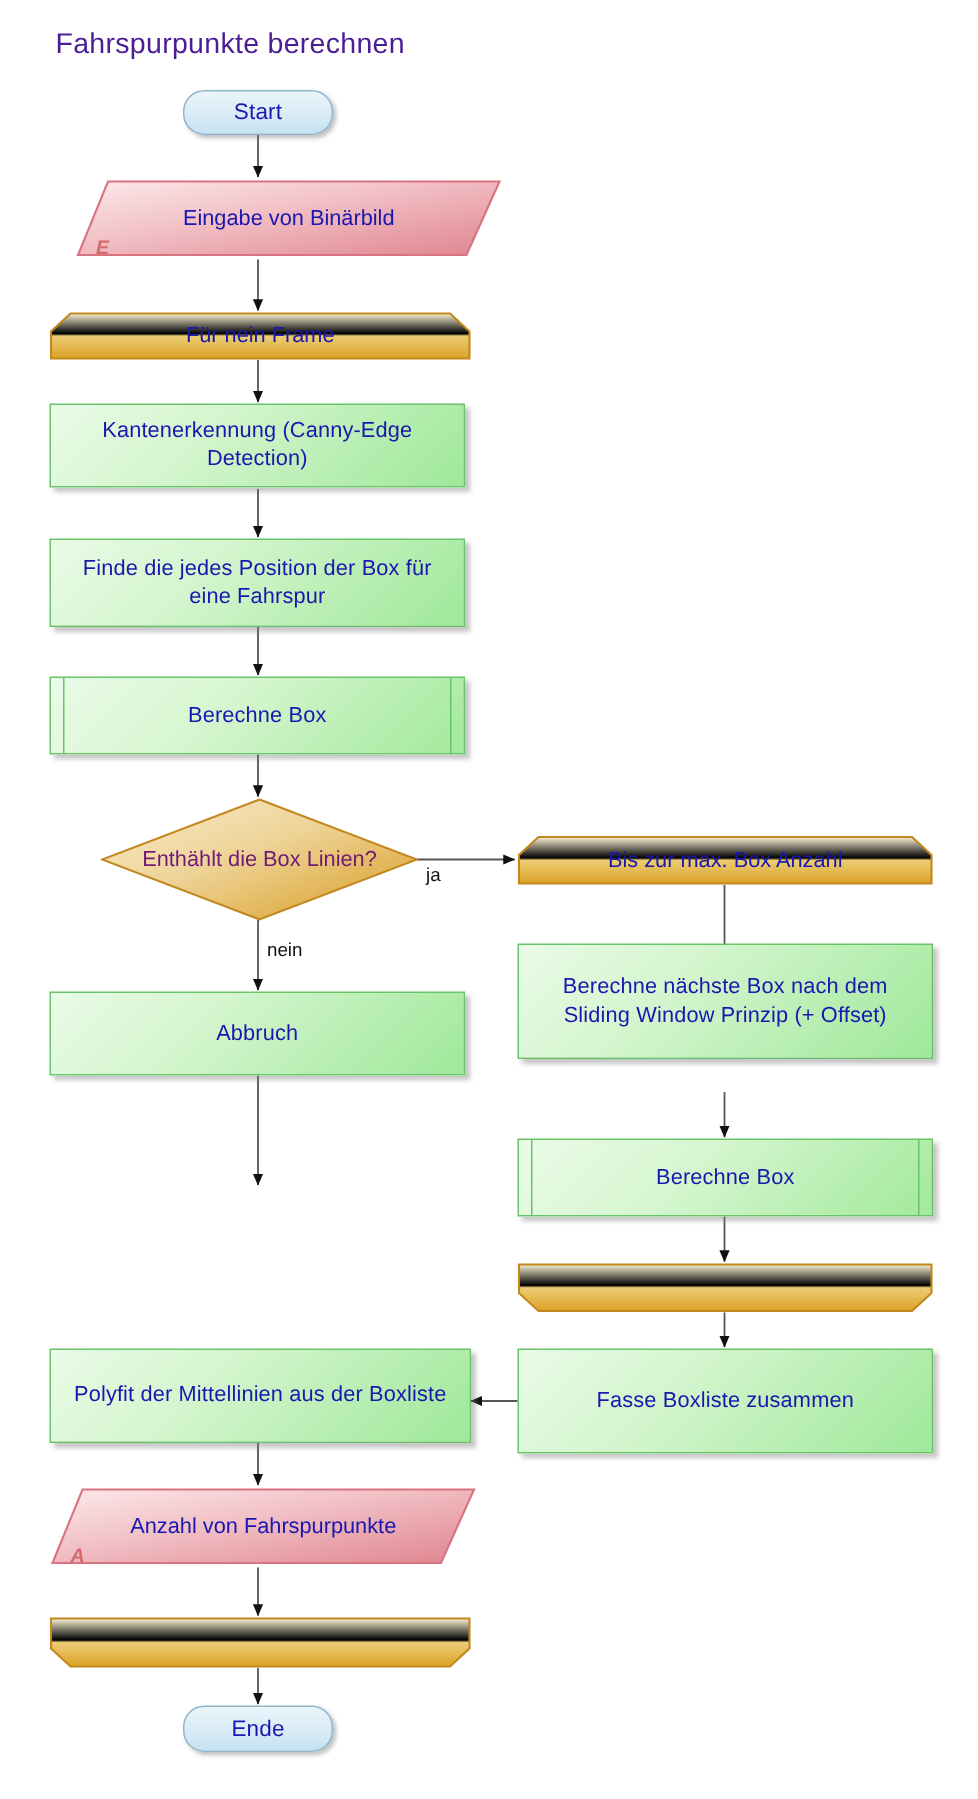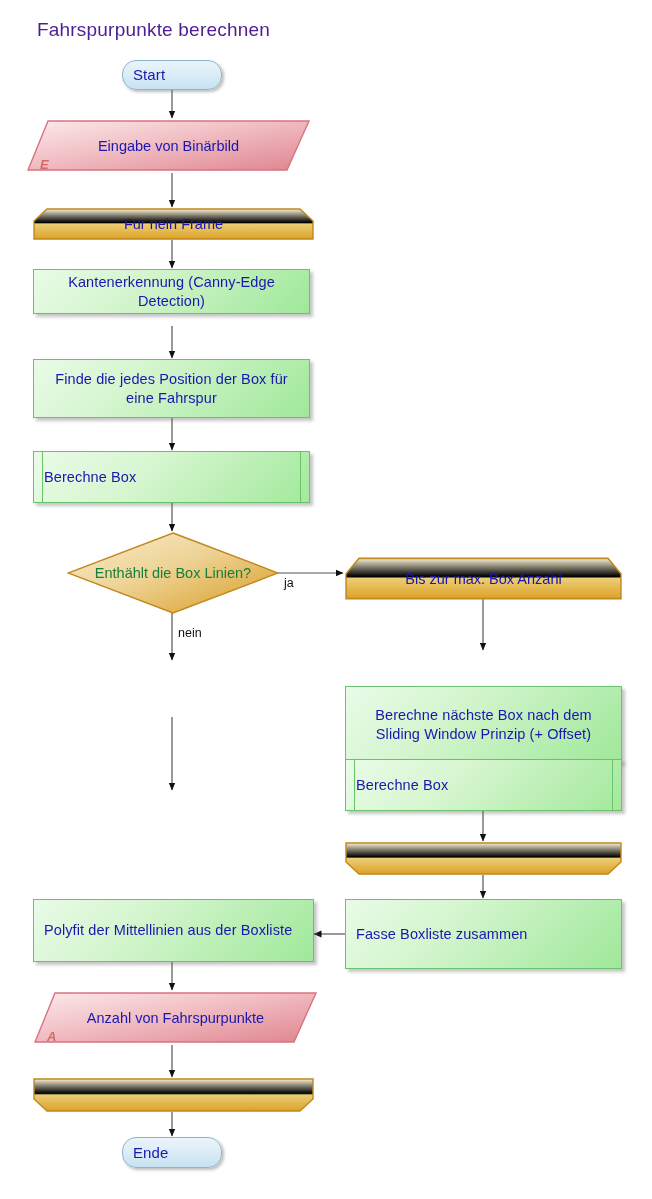--- a/index.html
+++ b/index.html
@@ -21,20 +21,21 @@
     position: absolute;
     left: 0; top: 0;
     width: 652px;
     height: 1199px;
   }
   .node {
     position: absolute;
     box-sizing: border-box;
     display: flex;
     align-items: center;
+    justify-content: center;
     text-align: center;
     color: #1a17b0;
     font-size: 14.5px;
     line-height: 1.28;
     letter-spacing: 0.1px;
     z-index: 3;
   }
   .node .lbl { padding: 0 10px; }
 
   
@@ -132,21 +133,21 @@
   .decision-wrap { position: absolute; z-index: 3; }
   .decision-shape { position:absolute; left:0; top:0; width:100%; height:100%; }
   .decision-text {
     position: absolute;
     left: 0; top: 0;
     width: 100%; height: 100%;
     display: flex;
     align-items: center;
     justify-content: center;
     text-align: center;
-    color: #15803d;
+    color: #701a75;
     font-size: 14.5px;
     line-height: 1.3;
   }
 
   
   .edge-label {
     position: absolute;
     font-size: 12.5px;
     color: #111111;
     z-index: 5;
@@ -201,21 +202,21 @@
       <path d="M172,1112 L172,1136"></path>
     </g>
   </svg>
 
   <div id="title">Fahrspurpunkte berechnen</div>
 
   <div class="node terminator" style="left:122px; top:60px; width:100px; height:30px;">
     <span class="lbl">Start</span>
   </div>
 
-  <div class="io-wrap" style="left:26px; top:119px; width:285px; height:55px;">
+  <div class="io-wrap" style="left:50px; top:119px; width:285px; height:55px;">
     <svg class="io-shape" viewBox="0 0 285 55" preserveAspectRatio="none">
       <defs>
         <linearGradient id="ioGrad" x1="0" y1="0" x2="1" y2="1">
           <stop offset="0%" stop-color="#fce9ea"></stop>
           <stop offset="40%" stop-color="#f2c3c8"></stop>
           <stop offset="100%" stop-color="#e0848f"></stop>
         </linearGradient>
       </defs>
       <polygon points="26,50 2,50 2,50" fill="none"></polygon>
       <polygon points="22,2 283,2 261,51 2,51" fill="url(#ioGrad)" stroke="#d9737f" stroke-width="1.4"></polygon>
@@ -232,21 +233,21 @@
           <stop offset="45%" stop-color="#f0d municipal"></stop>
           <stop offset="50%" stop-color="#eccd75"></stop>
           <stop offset="100%" stop-color="#dba227"></stop>
         </linearGradient>
       </defs>
       <polygon points="14,1 267,1 280,13 280,31 1,31 1,13" fill="url(#loopGrad)" stroke="#c2871d" stroke-width="1.4"></polygon>
     </svg>
     <div class="loop-text">Für nein Frame</div>
   </div>
 
-  <div class="node process" style="left:33px; top:269px; width:277px; height:45px;">
+  <div class="node process" style="left:33px; top:269px; width:277px; height:56px;">
     <span class="lbl">Kantenerkennung (Canny-Edge Detection)</span>
   </div>
 
   <div class="node process" style="left:33px; top:359px; width:277px; height:59px;">
     <span class="lbl">Finde die jedes Position der Box für eine Fahrspur</span>
   </div>
 
   <div class="node subroutine" style="left:33px; top:451px; width:277px; height:52px;">
     <span class="lbl">Berechne Box</span>
   </div>
@@ -261,29 +262,32 @@
         </linearGradient>
       </defs>
       <polygon points="106,1 211,41 106,81 1,41" fill="url(#decGrad)" stroke="#c2871d" stroke-width="1.4"></polygon>
     </svg>
     <div class="decision-text">Enthählt die Box Linien?</div>
   </div>
 
   <div class="edge-label" style="left:284px; top:576px;">ja</div>
   <div class="edge-label" style="left:178px; top:626px;">nein</div>
 
-
-  <div class="loop-wrap" style="left:345px; top:557px; width:277px; height:43px;">
+  <div class="node process" style="left:33px; top:661px; width:277px; height:56px;">
+    <span class="lbl">Abbruch</span>
+  </div>
+
+  <div class="loop-wrap" style="left:345px; top:557px; width:277px; height:33px;">
     <svg class="loop-shape" viewBox="0 0 277 33" preserveAspectRatio="none">
       <polygon points="14,1 263,1 276,13 276,32 1,32 1,13" fill="url(#loopGrad)" stroke="#c2871d" stroke-width="1.4"></polygon>
     </svg>
     <div class="loop-text">Bis zur max. Box Anzahl</div>
   </div>
 
-  <div class="node process" style="left:345px; top:686px; width:277px; height:77px;">
+  <div class="node process" style="left:345px; top:629px; width:277px; height:77px;">
     <span class="lbl">Berechne nächste Box nach dem Sliding Window Prinzip (+ Offset)</span>
   </div>
 
   <div class="node subroutine" style="left:345px; top:759px; width:277px; height:52px;">
     <span class="lbl">Berechne Box</span>
   </div>
 
   <div class="loop-wrap" style="left:345px; top:842px; width:277px; height:33px;">
     <svg class="loop-shape" viewBox="0 0 277 33" preserveAspectRatio="none">
       <polygon points="1,1 276,1 276,20 263,32 14,32 1,20" fill="url(#loopGrad)" stroke="#c2871d" stroke-width="1.4"></polygon>

